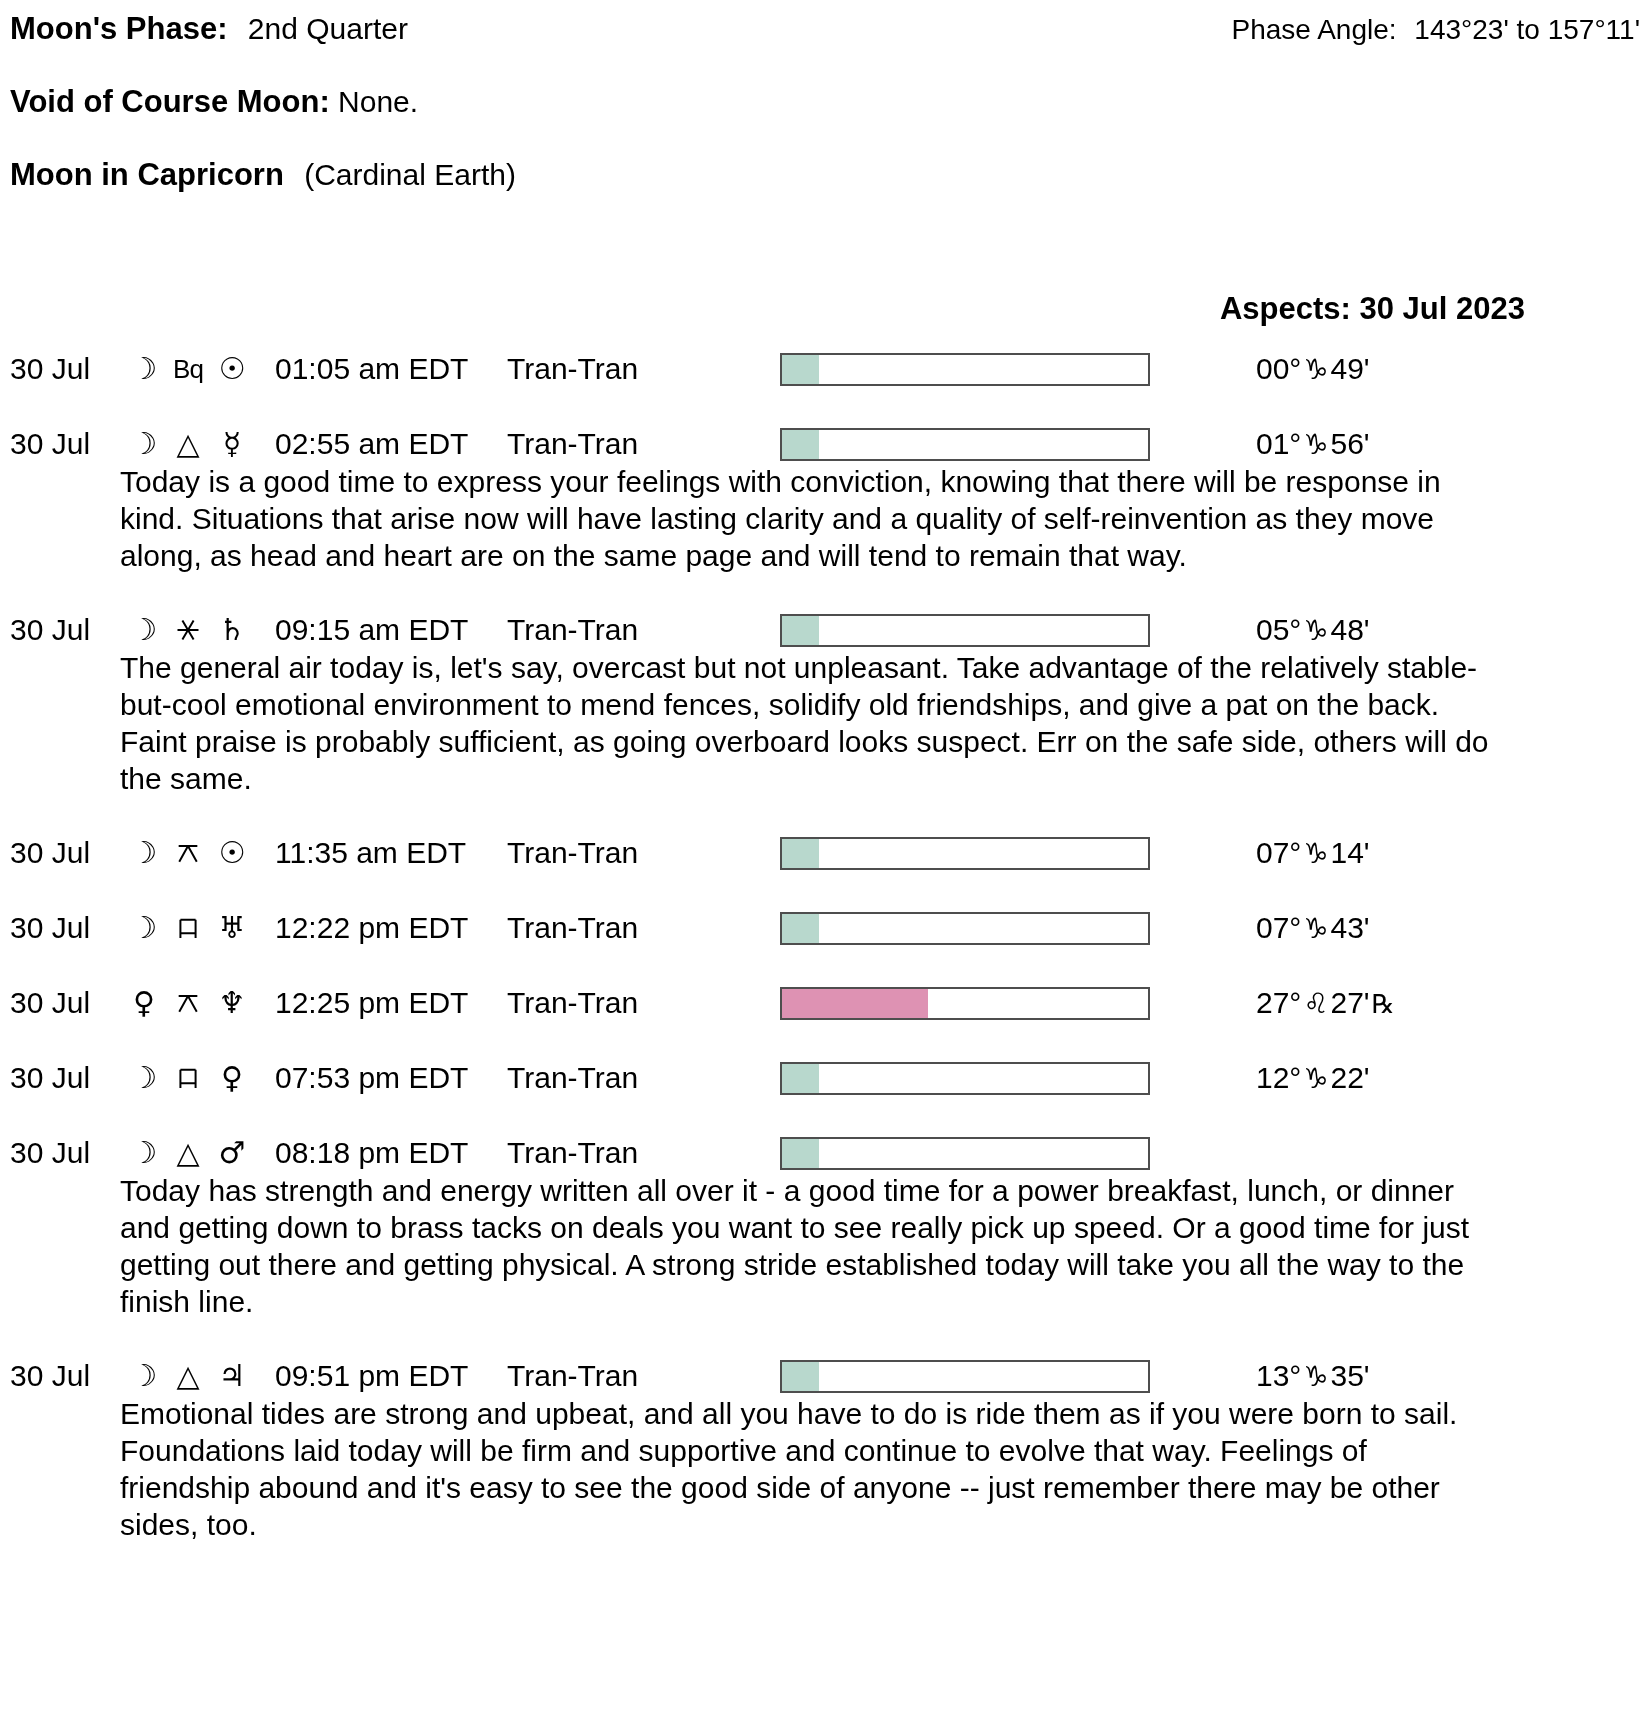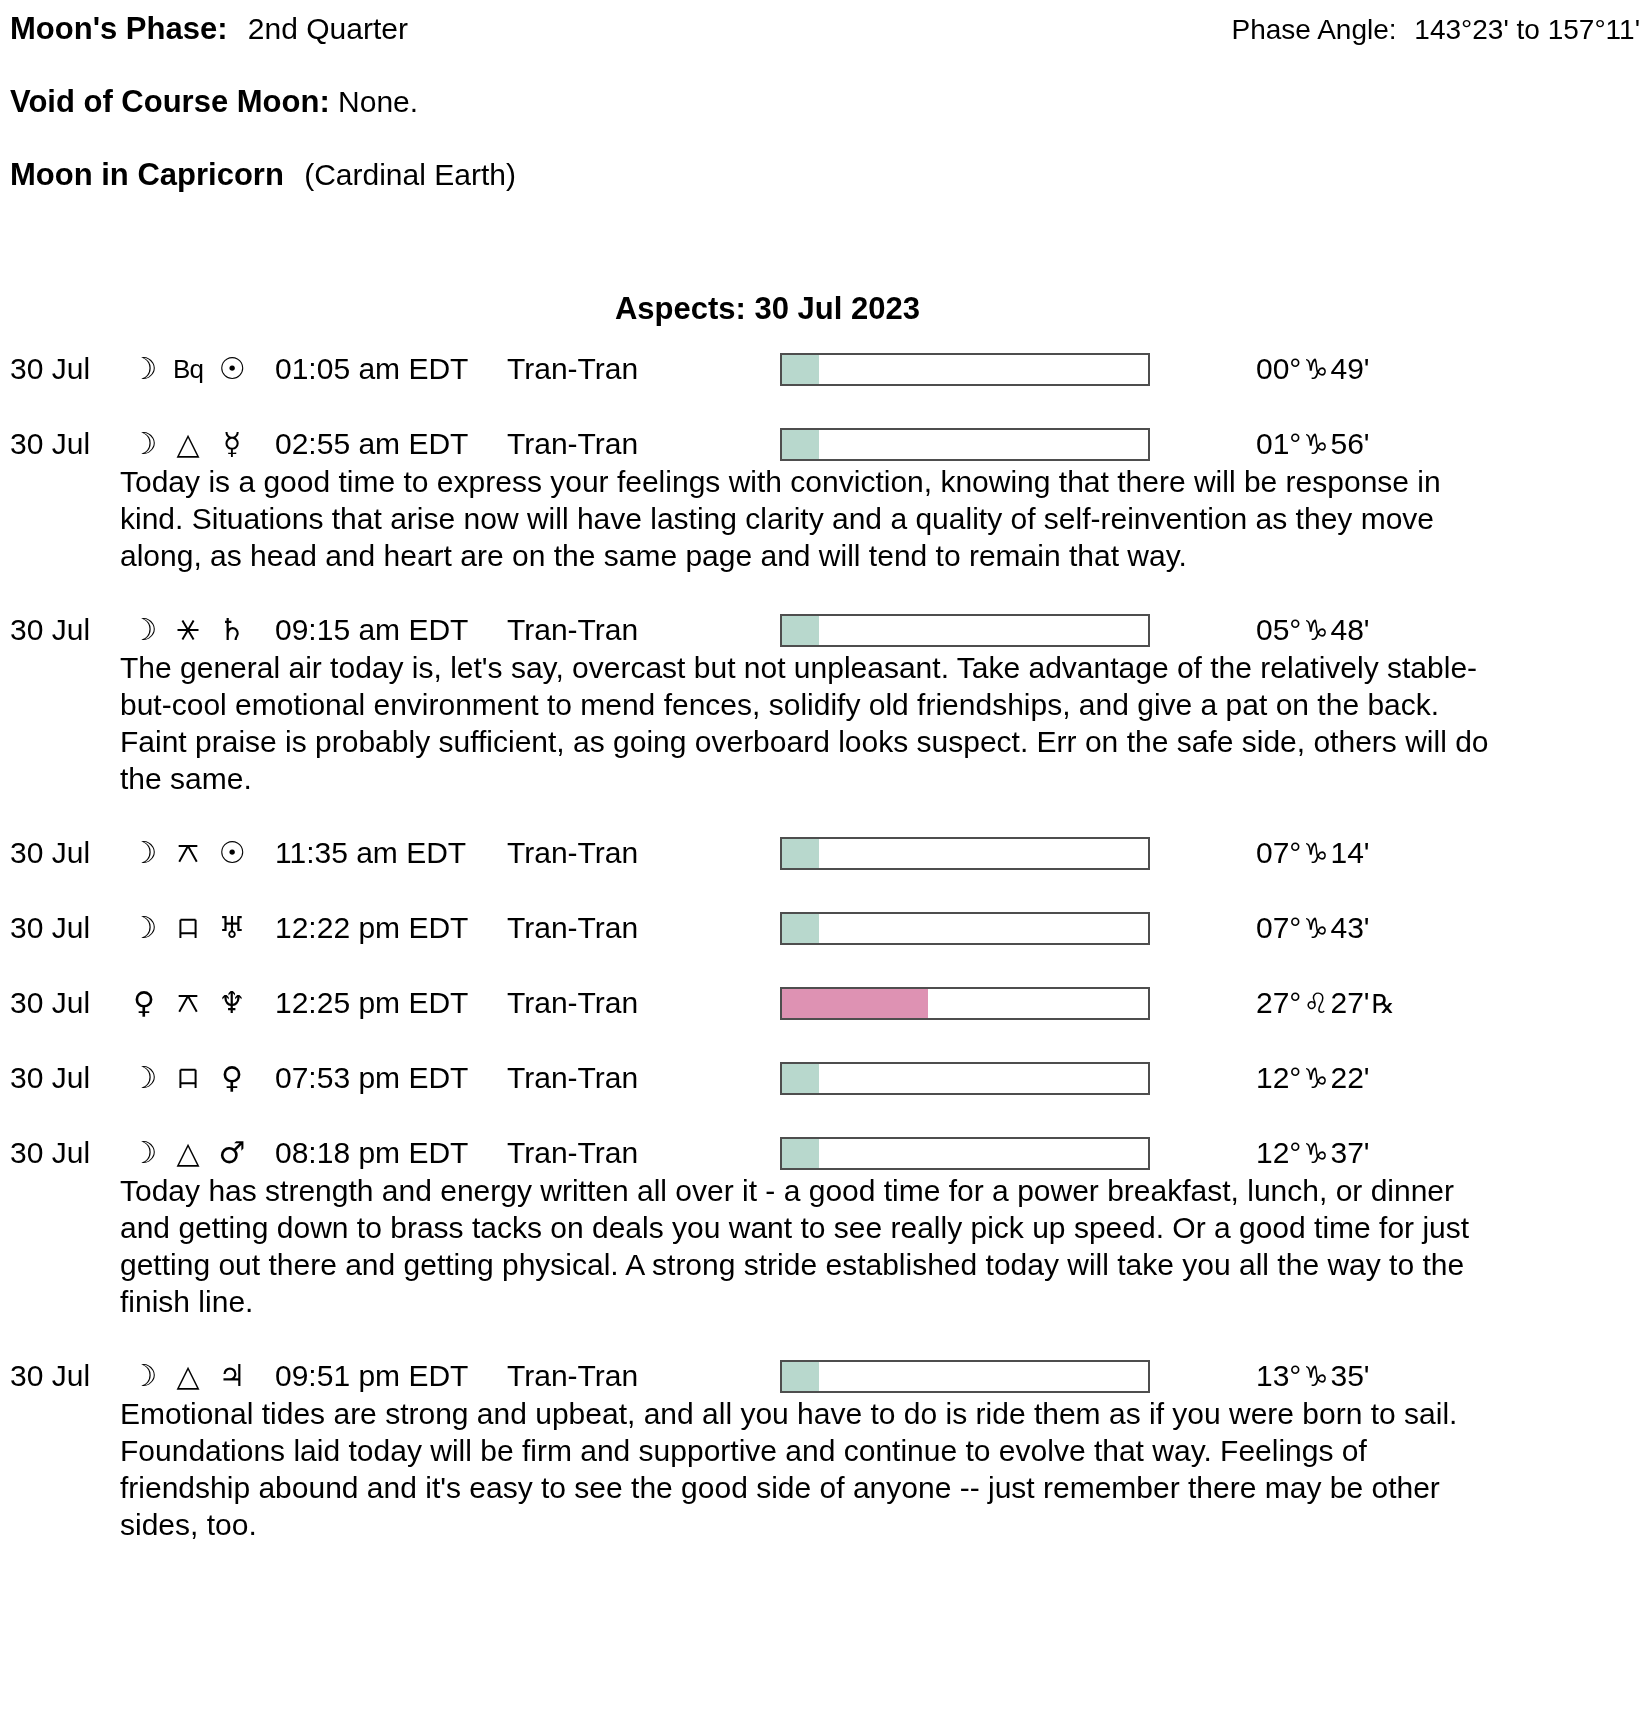--- a/index.html
+++ b/index.html
@@ -16,21 +16,21 @@
   .hdr-label{font-weight:bold;font-size:31px;}
   .hdr-sep{display:inline-block;width:12px;}
   .phase-angle{
     position:absolute;top:14px;right:8px;
     font-size:28px;line-height:32px;
   }
   .phase-angle .pa-label{margin-right:10px;}
 
   
   .aspects-title{
-    width:1515px;text-align:center;
+    width:1515px;text-align:right;
     font-weight:bold;font-size:31px;
     margin-top:96px;margin-bottom:18px;line-height:38px;
   }
   .rows{margin-top:22px;}
   .ablock{margin-bottom:37px;}
   .arow{
     display:grid;
     grid-template-columns:112px 134px 232px 292px 370px auto;
     align-items:center;
     height:38px;
@@ -262,21 +262,20 @@
             <span class="sym">△</span>
             <span class="sym">♂</span>
           </div>
           <div class="cell-time">08:18 pm EDT</div>
           <div class="cell-type">Tran-Tran</div>
           <div class="cell-bar">
             <div class="orb-bar">
               <div class="orb-fill" style="width: 10%; background: rgb(184, 216, 205);"></div>
             </div>
           </div>
-          <div class="cell-degree"><span>12°</span><span class="deg-sign">♑</span><span>37'</span></div>
         </div>
         <div class="note">Today has strength and energy written all over it - a good time for a power breakfast, lunch, or dinner and getting down to brass tacks on deals you want to see really pick up speed. Or a good time for just getting out there and getting physical. A strong stride established today will take you all the way to the finish line.</div>
       </div>
       <div class="ablock">
         <div class="arow">
           <div class="cell-date">30 Jul</div>
           <div class="cell-syms">
             <span class="sym">☽</span>
             <span class="sym">△</span>
             <span class="sym">♃</span>

